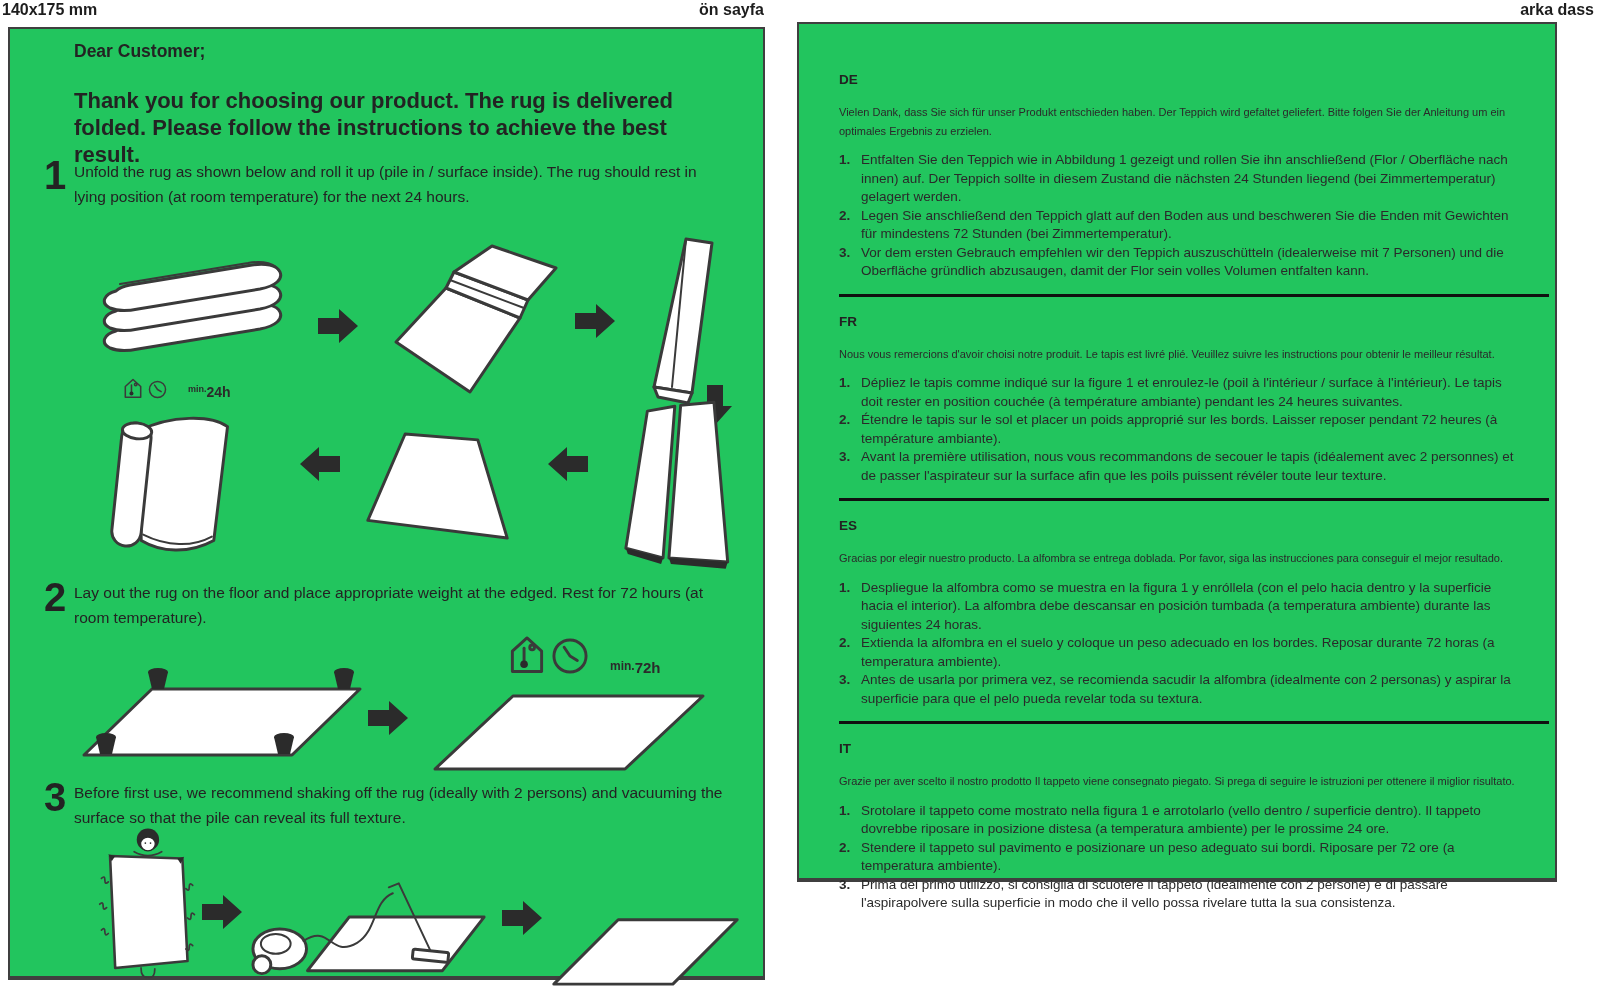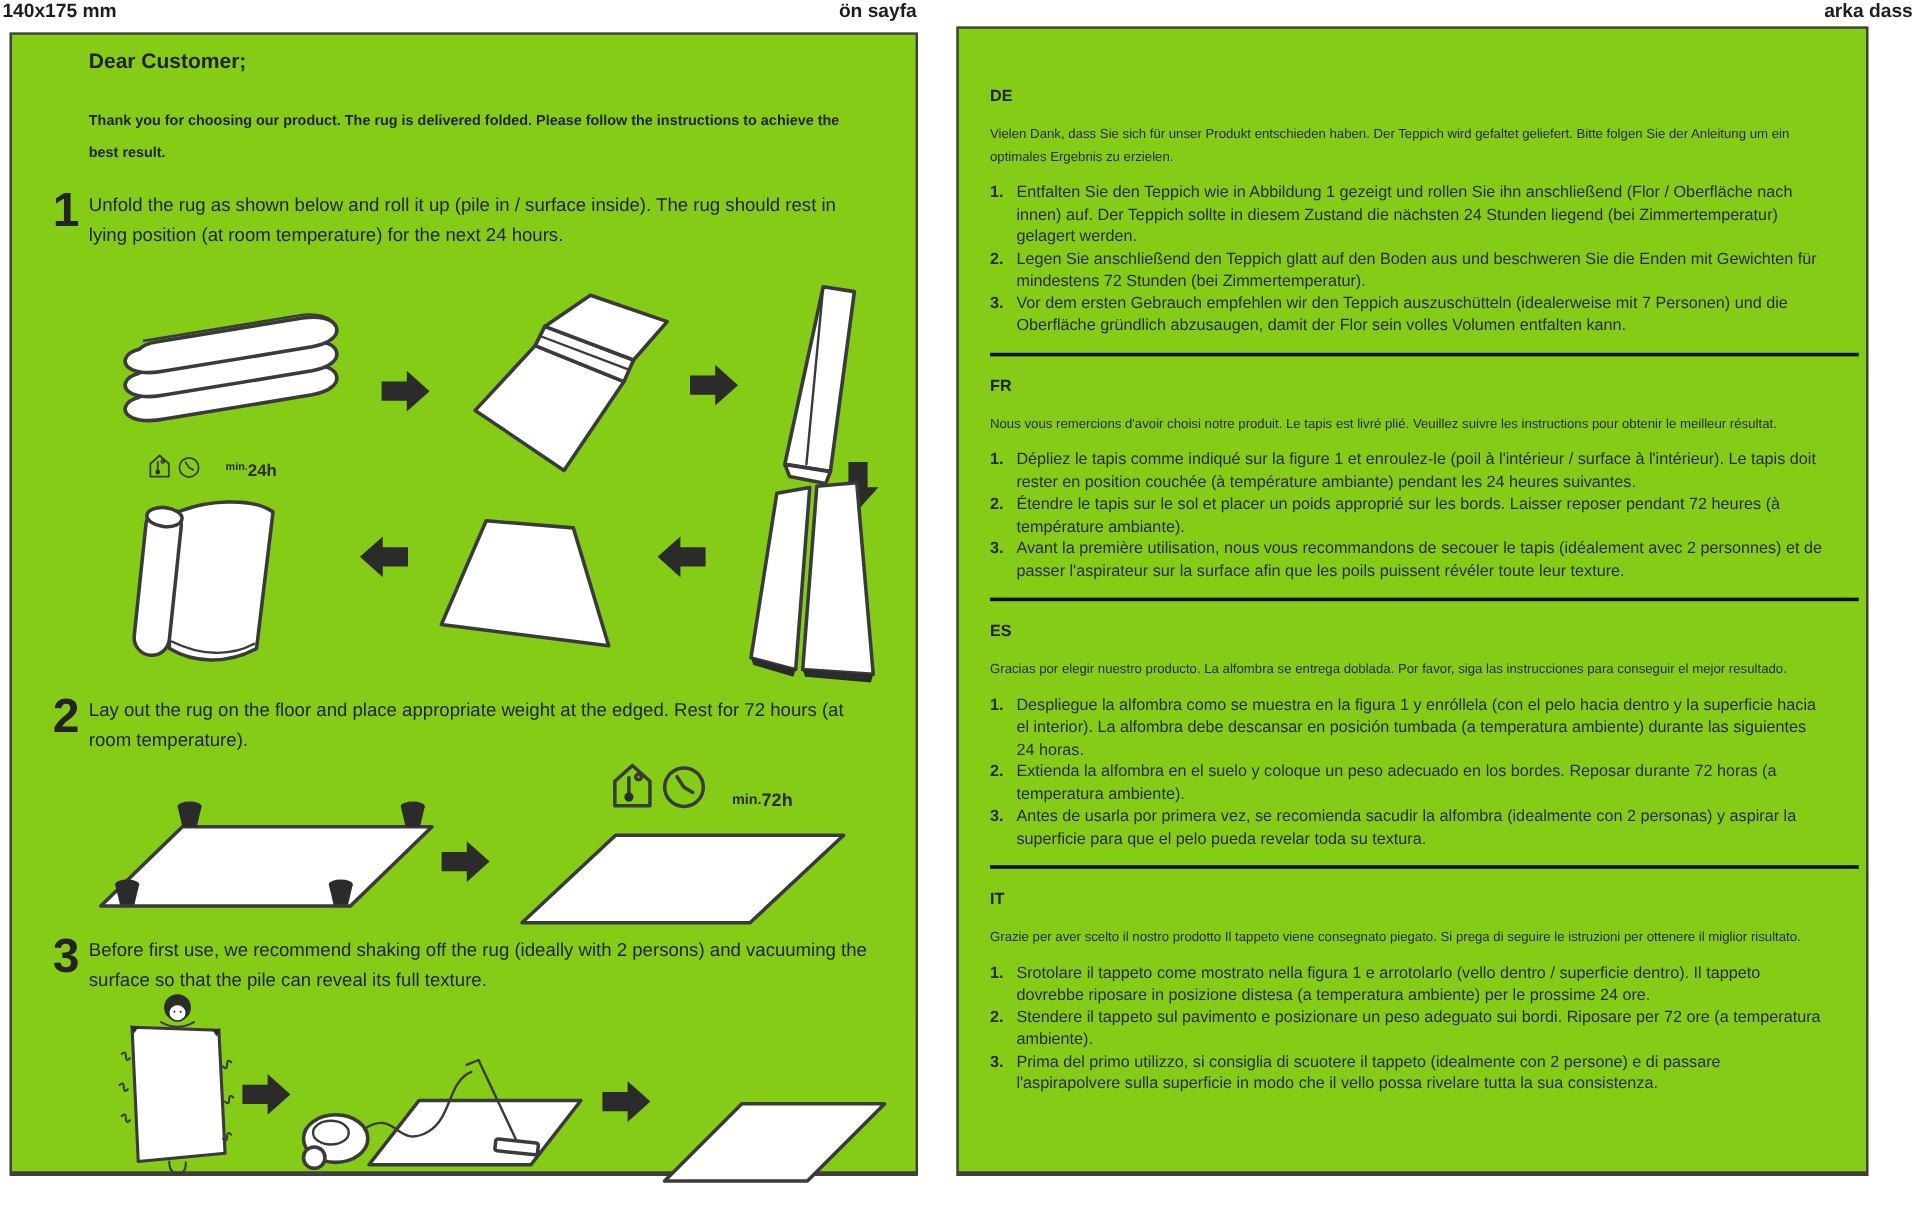--- a/index.html
+++ b/index.html
@@ -6,27 +6,27 @@
   html, body { width: 1600px; height: 1004px; background: #ffffff; }
   body { position: relative; font-family: "Liberation Sans", sans-serif; color: #232323; }
 
   
   .hdr { position: absolute; top: 1px; font-size: 16px; font-weight: bold; color: #1d1d1d; }
   .hdr-size { left: 2px; }
   .hdr-front { left: 8px; width: 756px; text-align: right; padding-left: 40px; }
   .hdr-back { right: 6px; }
 
   
-  .page { position: absolute; background: #84cc16; border: 2px solid #3f3f3f; border-bottom-width: 4px; }
+  .page { position: absolute; background: #22c55e; border: 2px solid #3f3f3f; border-bottom-width: 4px; }
   .page-left  { left: 8px;   top: 27px; width: 757px; height: 953px; }
-  .page-right { left: 797px; top: 22px; width: 760px; height: 958px; padding: 48px 32px 0 26px; }
+  .page-right { left: 797px; top: 22px; width: 760px; height: 860px; padding: 48px 32px 0 40px; }
 
   
   .greeting { position: absolute; left: 64px; top: 12px; font-size: 17.5px; font-weight: bold; }
-  .intro    { position: absolute; left: 64px; top: 58px; width: 648px; font-size: 12px; font-weight: bold; line-height: 27px; }
+  .intro    { position: absolute; left: 64px; top: 58px; width: 648px; font-size: 22px; font-weight: bold; line-height: 27px; }
   .step-num { position: absolute; font-size: 40px; font-weight: bold; line-height: 40px; }
   .step-txt { position: absolute; width: 658px; font-size: 15.5px; font-weight: normal; line-height: 25px; }
 
   
   .fig { position: absolute; }
   .fig svg { display: block; overflow: visible; }
   .ln { fill: #ffffff; stroke: #3a3a3a; stroke-width: 3; stroke-linejoin: round; stroke-linecap: round; }
   .ln-thin { fill: none; stroke: #3a3a3a; stroke-width: 2; stroke-linejoin: round; stroke-linecap: round; }
   .solid { fill: #2b2b2b; stroke: none; }
 

